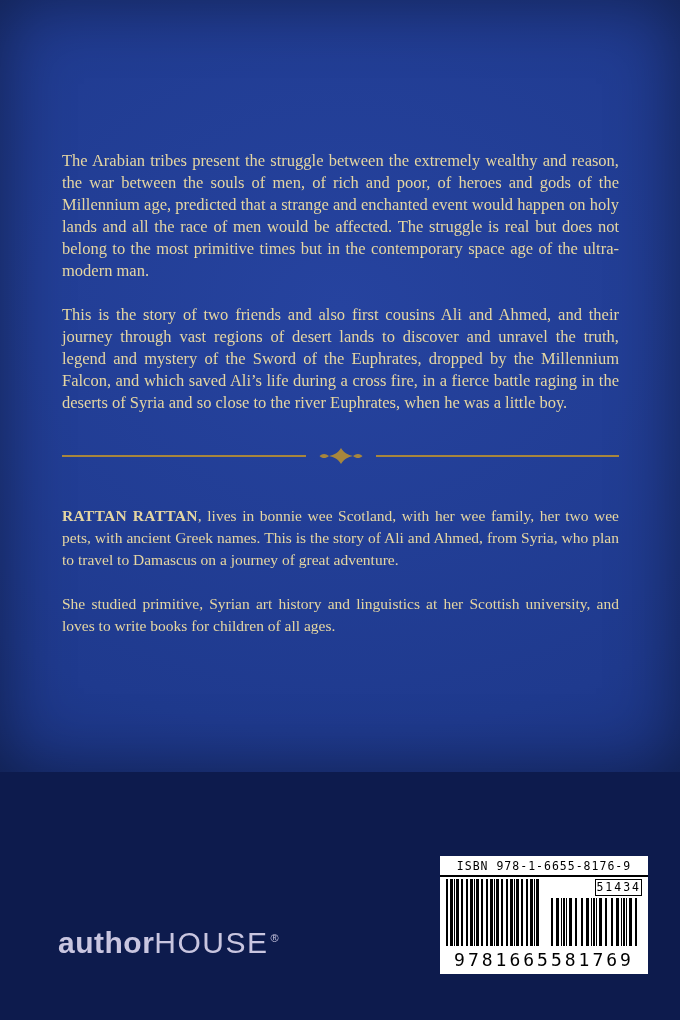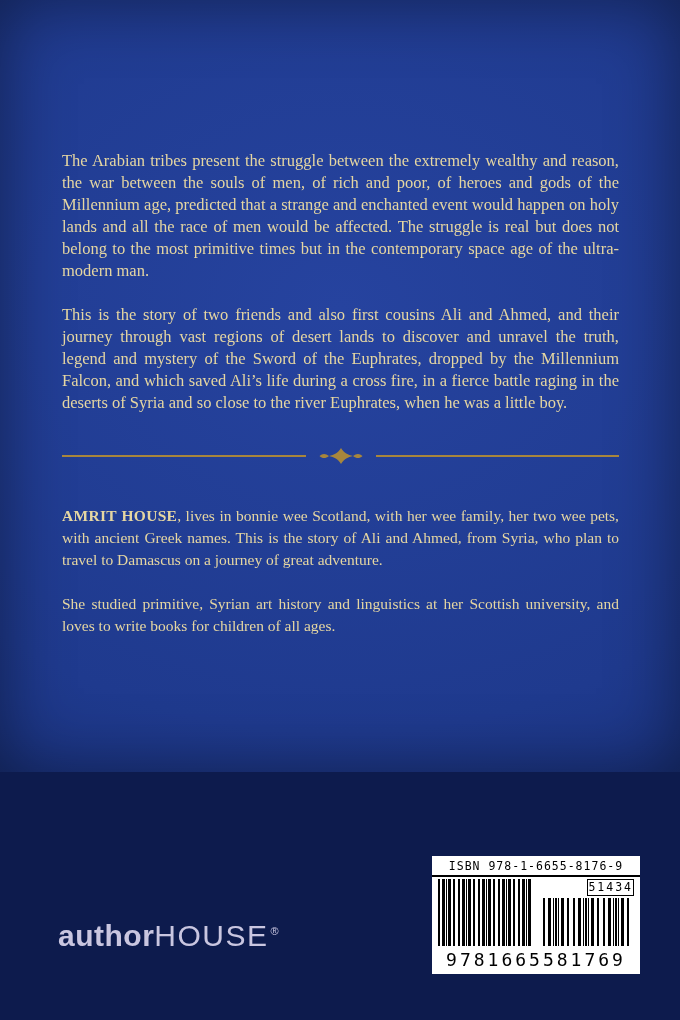--- a/index.html
+++ b/index.html
@@ -36,28 +36,28 @@
     position:absolute;top:505px;left:62px;width:557px;
     font-size:15.5px;line-height:22px;text-align:justify;
   }
   .bio p{margin:0 0 22px 0;}
   .bio strong{font-weight:bold;letter-spacing:.3px;}
   
   .logo{
     position:absolute;left:58px;top:914px;
     font-family:"Liberation Sans",sans-serif;
     color:var(--logo,#c9c6e0);
-    font-size:30px;line-height:34px;white-space:nowrap;
+    font-size:30px;line-height:48px;white-space:nowrap;
   }
   .logo .author{font-weight:700;letter-spacing:.5px;}
   .logo .house{font-weight:400;letter-spacing:1.5px;}
   .logo sup{font-size:11px;vertical-align:super;margin-left:2px;}
   
   .barcode{
-    position:absolute;right:40px;top:856px;width:208px;height:118px;
+    position:absolute;right:32px;top:856px;width:208px;height:118px;
     background:var(--barcode-bg,#ffffff);
     color:var(--barcode-text,#000000);
     font-family:"DejaVu Sans Mono","Liberation Mono",monospace;
     display:flex;flex-direction:column;box-sizing:border-box;
   }
   .isbn-line{
     font-size:11.5px;text-align:center;padding:3px 0 2px;
     letter-spacing:1px;border-bottom:2px solid #000;
   }
   .bars-row{flex:1;display:flex;padding:2px 6px 0 6px;}
@@ -96,21 +96,21 @@
     <span class="line"></span>
     <svg class="ornament" width="46" height="18" viewBox="0 0 46 18" aria-hidden="true">
       <path d="M23 1 C20 6 16 8 11 9 C16 10 20 12 23 17 C26 12 30 10 35 9 C30 8 26 6 23 1 Z"></path>
       <path d="M11 9 C7.5 6.2 4.5 6.2 1.5 9 C4.5 11.8 7.5 11.8 11 9 Z"></path>
       <path d="M35 9 C38.5 6.2 41.5 6.2 44.5 9 C41.5 11.8 38.5 11.8 35 9 Z"></path>
     </svg>
     <span class="line"></span>
   </div>
 
   <section class="bio">
-    <p><strong>AMRIT HOUSE</strong><span>, lives in bonnie wee Scotland, with her wee family, her two wee pets, with ancient Greek names. This is the story of Ali and Ahmed, from Syria, who plan to travel to Damascus on a journey of great adventure.</span></p>
+    <p><strong>RATTAN RATTAN</strong><span>, lives in bonnie wee Scotland, with her wee family, her two wee pets, with ancient Greek names. This is the story of Ali and Ahmed, from Syria, who plan to travel to Damascus on a journey of great adventure.</span></p>
     <p>She studied primitive, Syrian art history and linguistics at her Scottish university, and loves to write books for children of all ages.</p>
   </section>
 
   <div class="logo"><span class="author">author</span><span class="house">HOUSE</span><sup>®</sup></div>
 
   <div class="barcode">
     <div class="isbn-line">ISBN 978-1-6655-8176-9</div>
     <div class="bars-row">
       <div class="main-bars"></div>
       <div class="addon">

